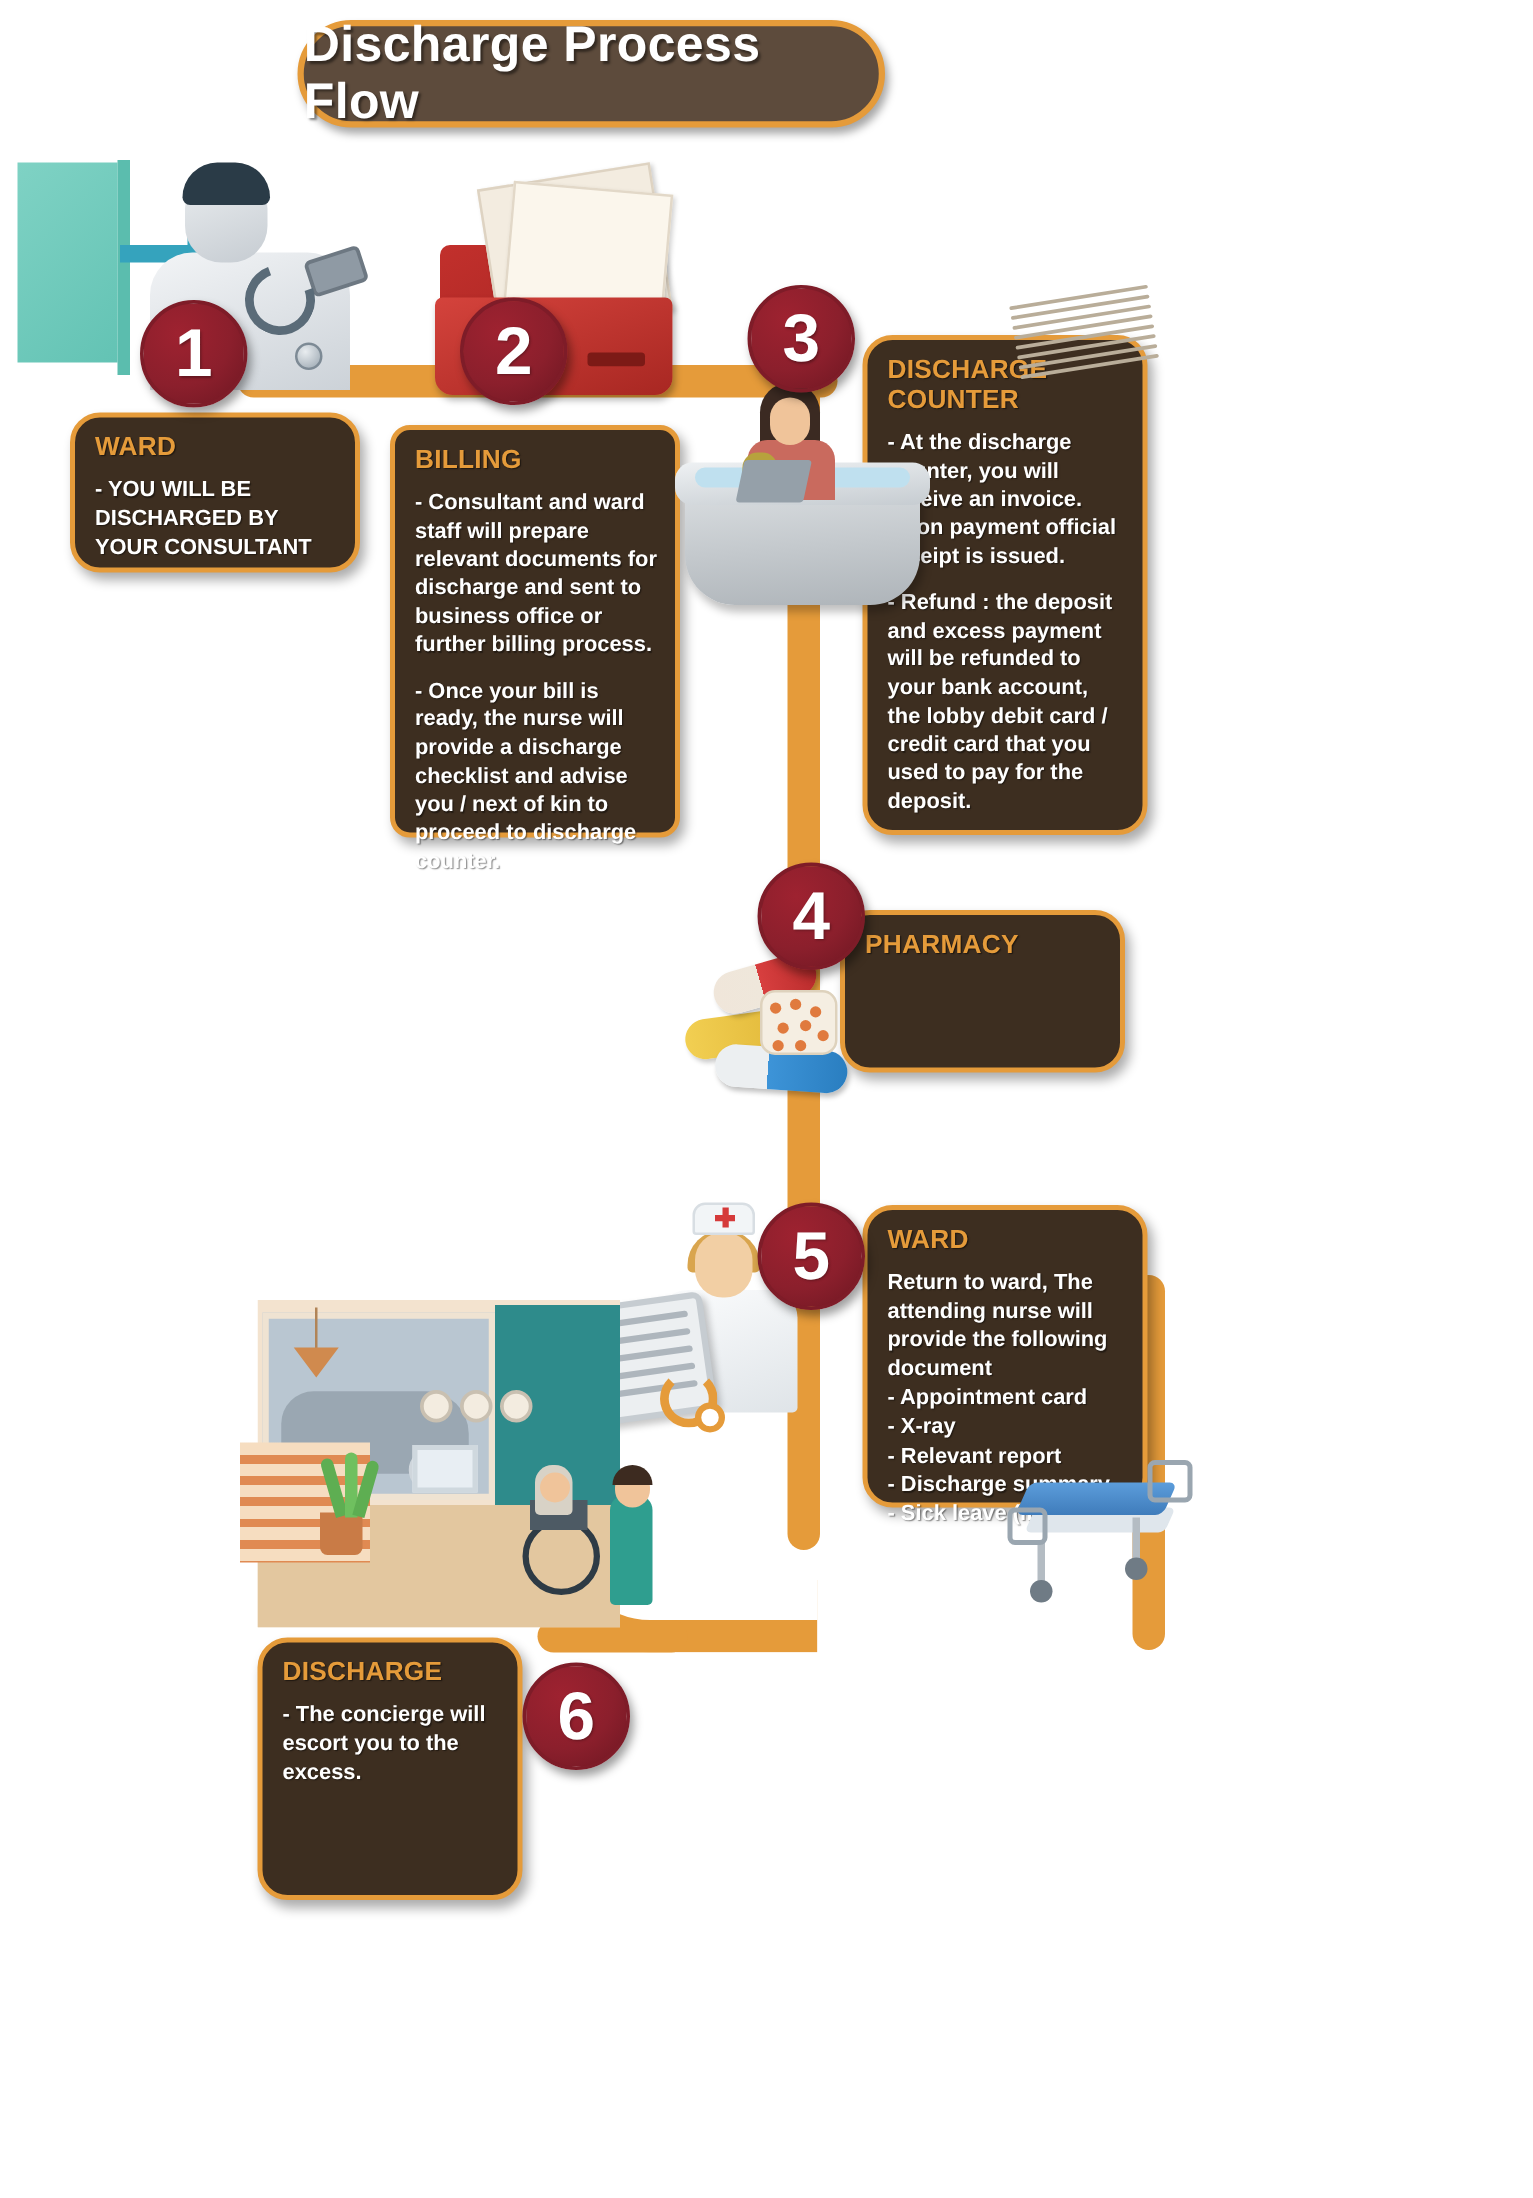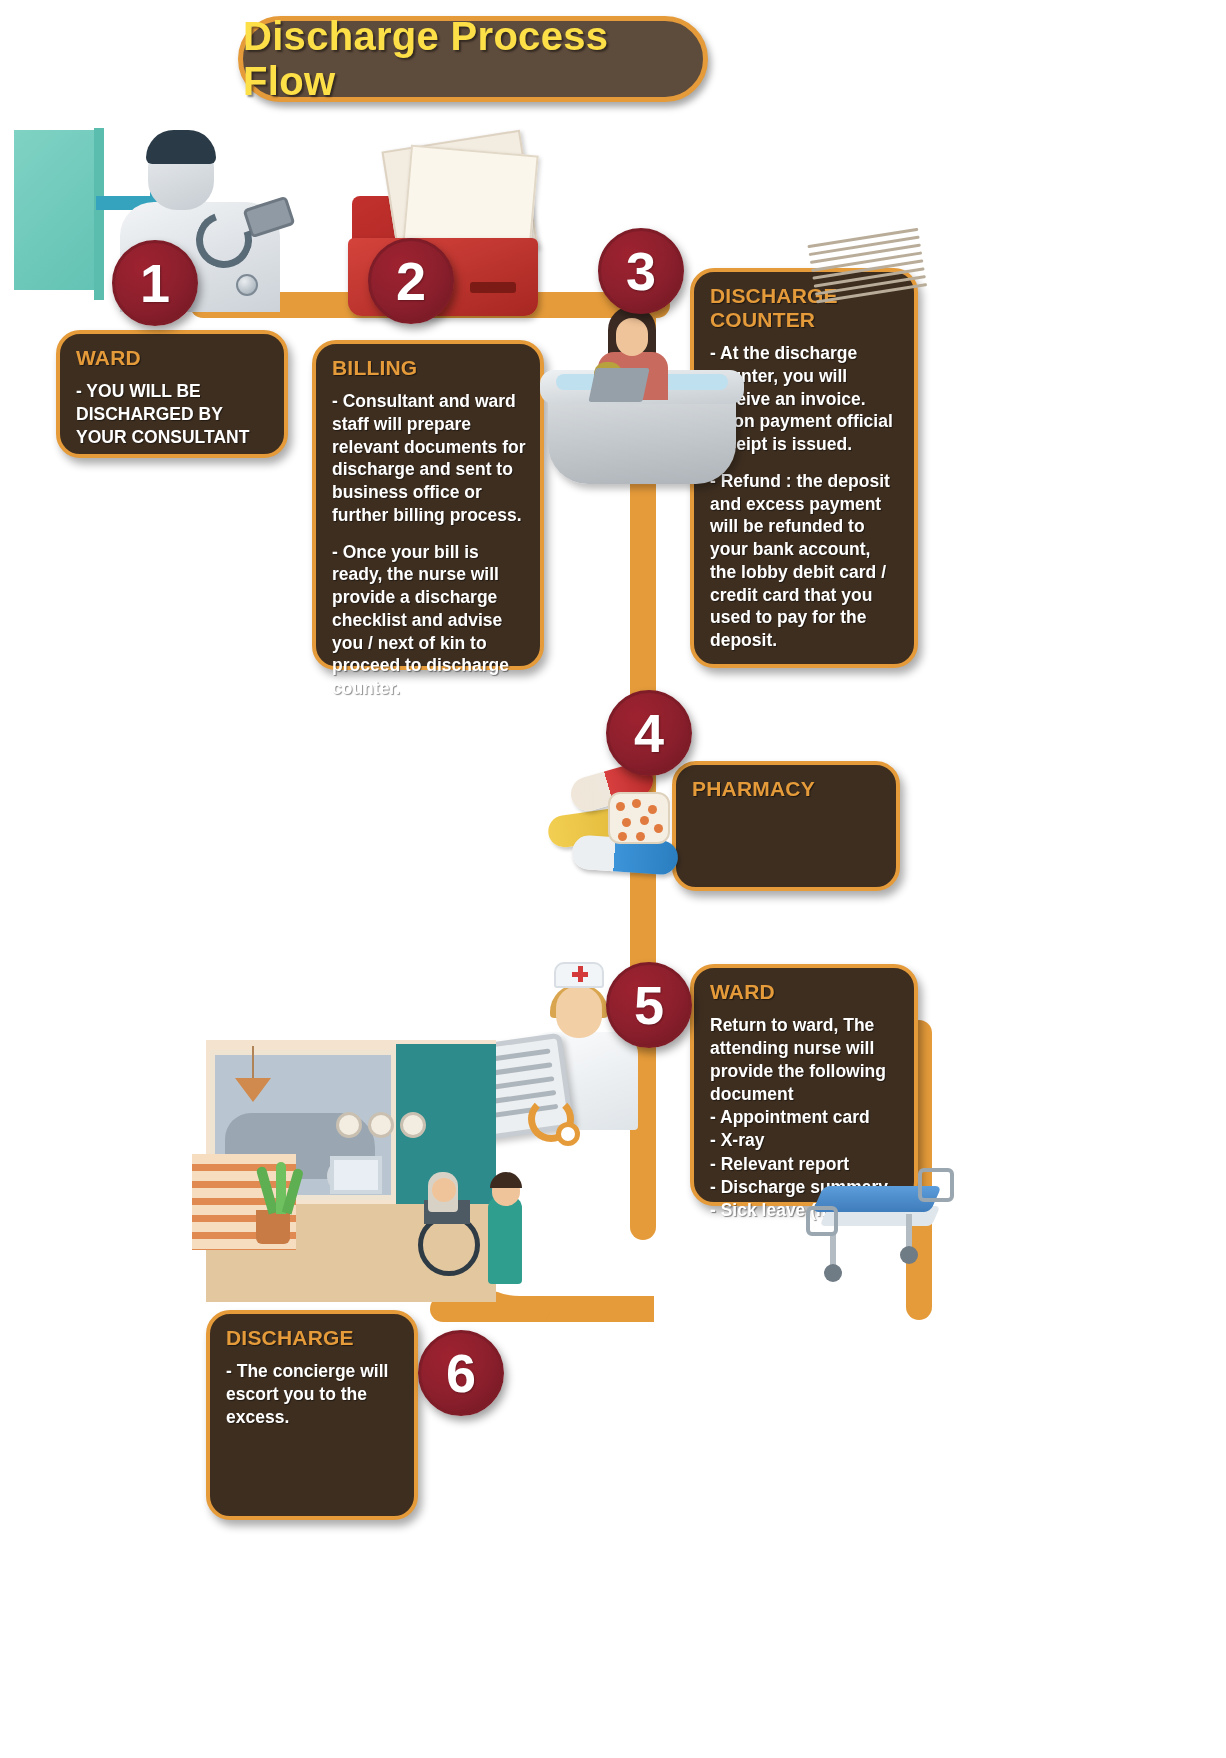--- a/index.html
+++ b/index.html
@@ -16,21 +16,21 @@
     position: absolute;
     left: 238px; top: 16px;
     width: 470px; height: 86px;
     background: #5d4b3c;
     border: 5px solid #e59b3a;
     border-radius: 44px;
     display: flex; align-items: center; justify-content: center;
     box-shadow: 3px 5px 7px rgba(0,0,0,.35);
   }
   .title-pill span {
-    color: #fde047;
+    color: #ffffff;
     font-size: 40px;
     font-weight: bold;
     letter-spacing: .3px;
     text-shadow: 2px 2px 2px rgba(0,0,0,.45);
   }
 
   
   .pipe { position: absolute; background: #e59b3a; z-index: 1; }
   .pipe-r { position:absolute; border: 13px solid #e59b3a; background: transparent; z-index:1; }
 
@@ -279,21 +279,21 @@
     </div>
     <div class="fold-papers2"></div>
     <div class="fold-front"></div>
     <div class="fold-tab"></div>
   </div>
 
   <div class="badge" style="left:368px; top:238px;">
     <span>2</span>
   </div>
 
-  <div class="box" style="left:312px; top:340px; width:232px; height:330px;">
+  <div class="box" style="left:312px; top:340px; width:232px; height:330px;border-radius:16px;">
     <h3>BILLING</h3>
     <p>- Consultant and ward staff will prepare relevant documents for discharge and sent to business office or further billing process.</p>
     <p>- Once your bill is ready, the nurse will provide a discharge checklist and advise you / next of kin  to proceed to discharge counter.</p>
   </div>
 
   <div class="art" style="left:0; top:0; width:760px; height:500px;">
     <div class="clk-hair"></div>
     <div class="clk-face"></div>
     <div class="clk-body"></div>
     <div class="clk-arm"></div>
@@ -326,21 +326,21 @@
       <i style="left:8px;top:38px;"></i>
         <i style="left:26px;top:38px;"></i>
     </div>
     <div class="pill-blue"></div>
   </div>
 
   <div class="badge" style="left:606px; top:690px;">
     <span>4</span>
   </div>
 
-  <div class="box" style="left:672px; top:728px; width:228px; height:130px;margin-top:33px;">
+  <div class="box" style="left:672px; top:728px; width:228px; height:130px;">
     <h3>PHARMACY</h3>
   </div>
 
   <div class="art" style="left:0; top:0; width:700px; height:1160px;">
     <div class="nur-body"></div>
     <div class="nur-hair"></div>
     <div class="nur-face"></div>
     <div class="nur-cap"></div>
     <div class="nur-cross"></div>
     <div class="clip-board">

